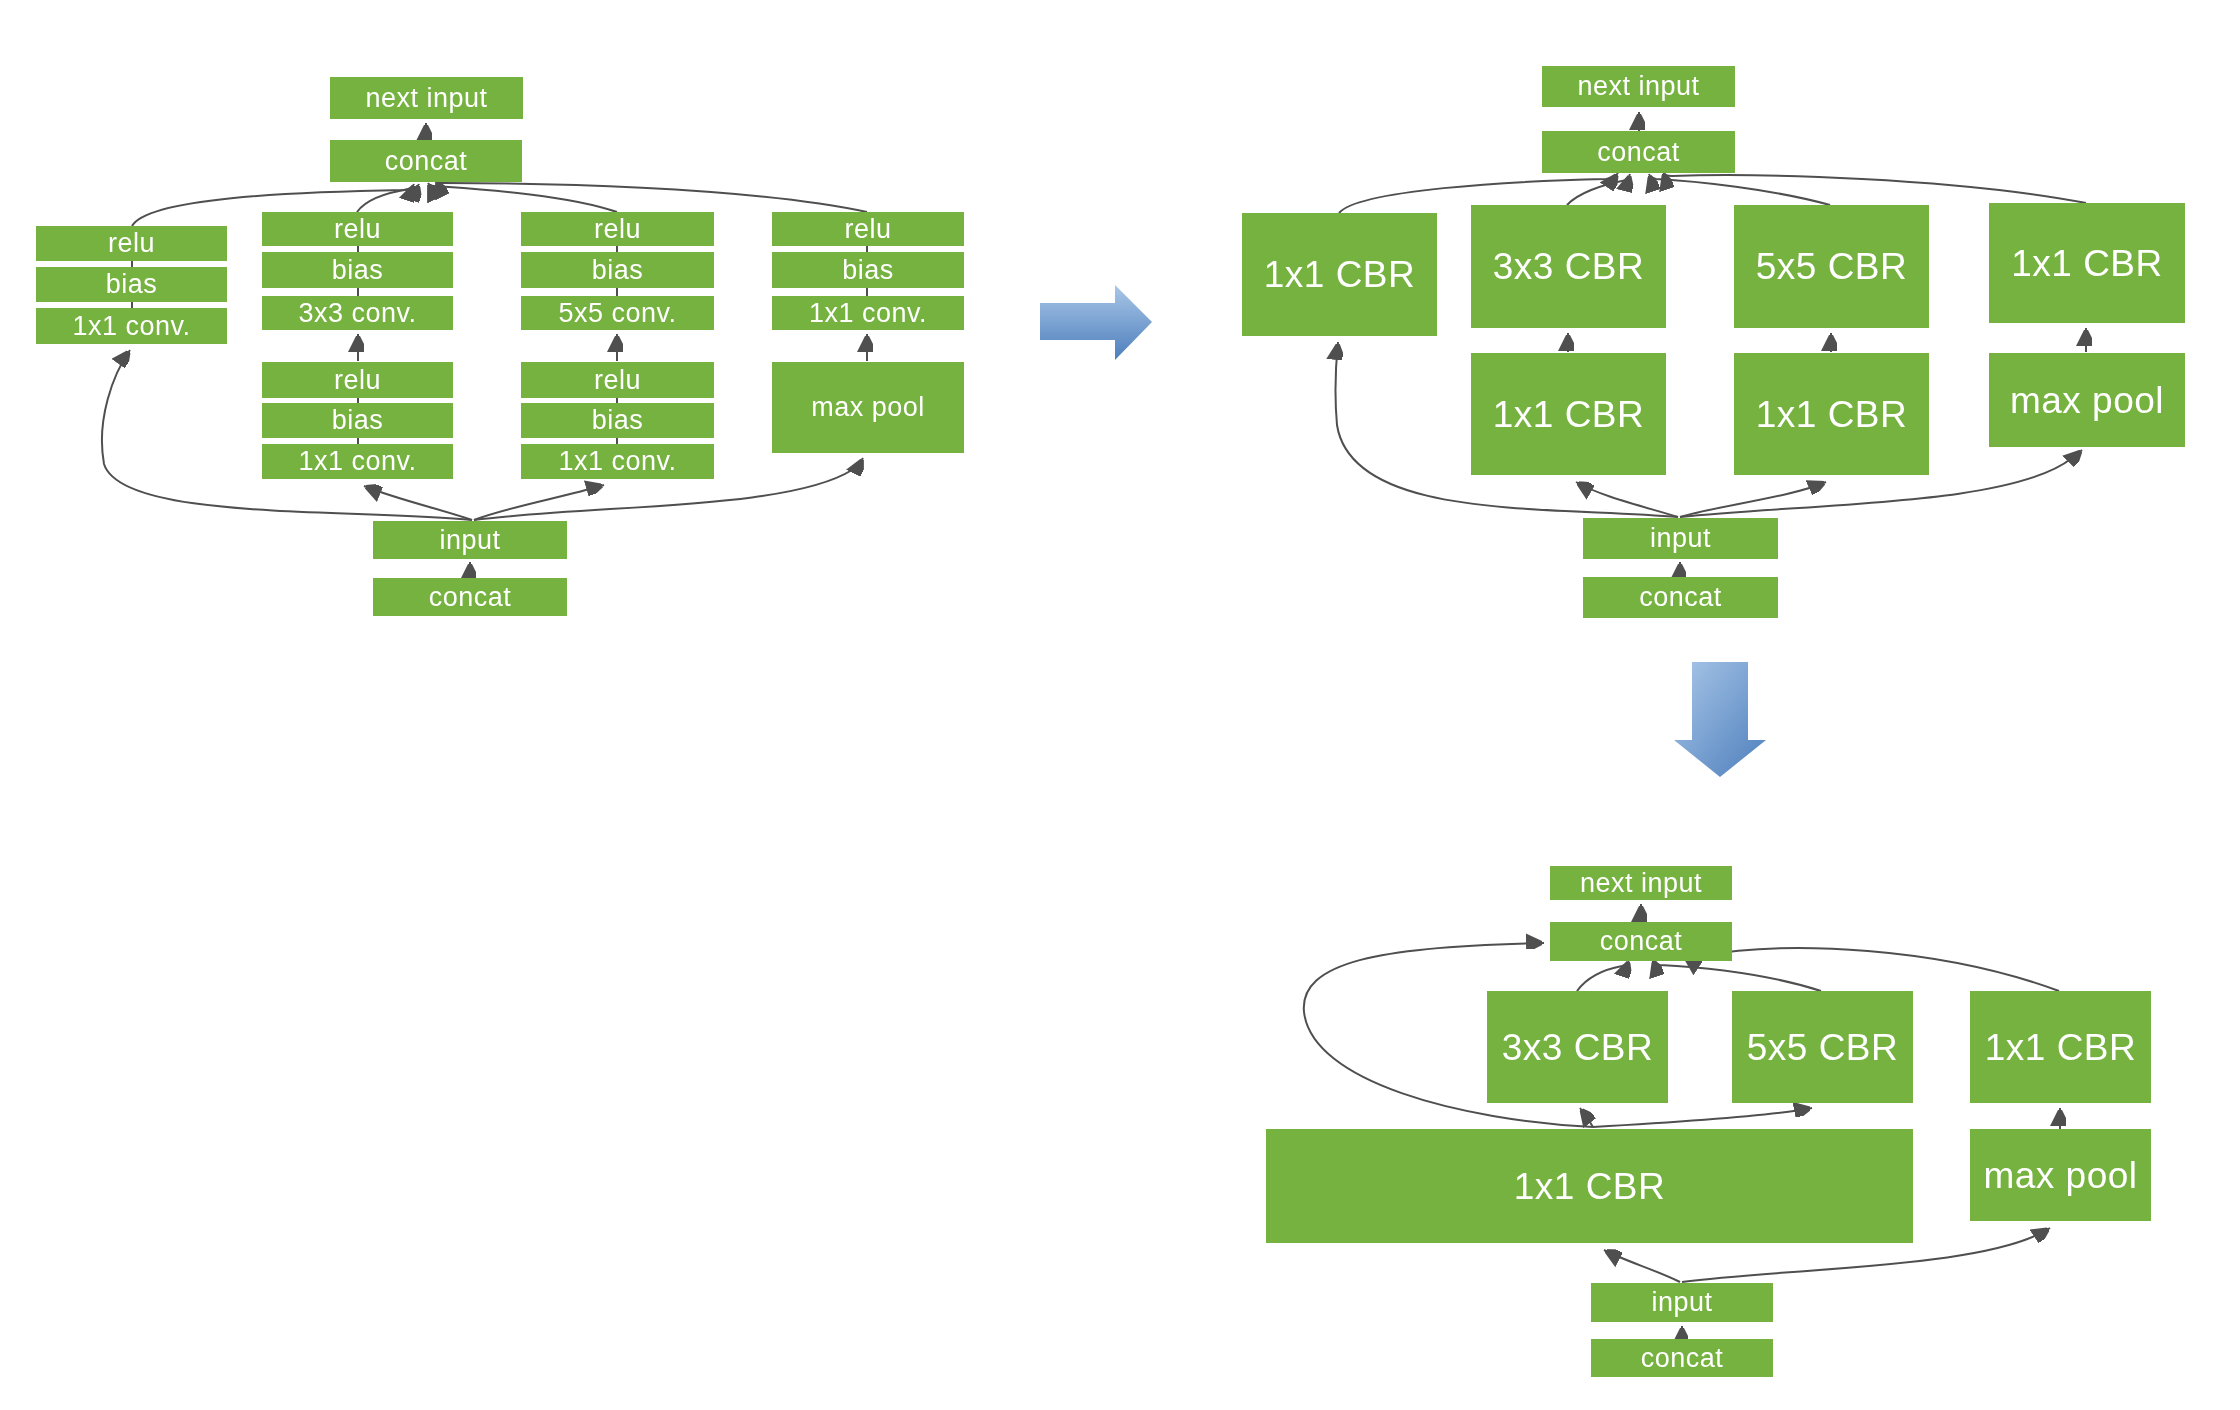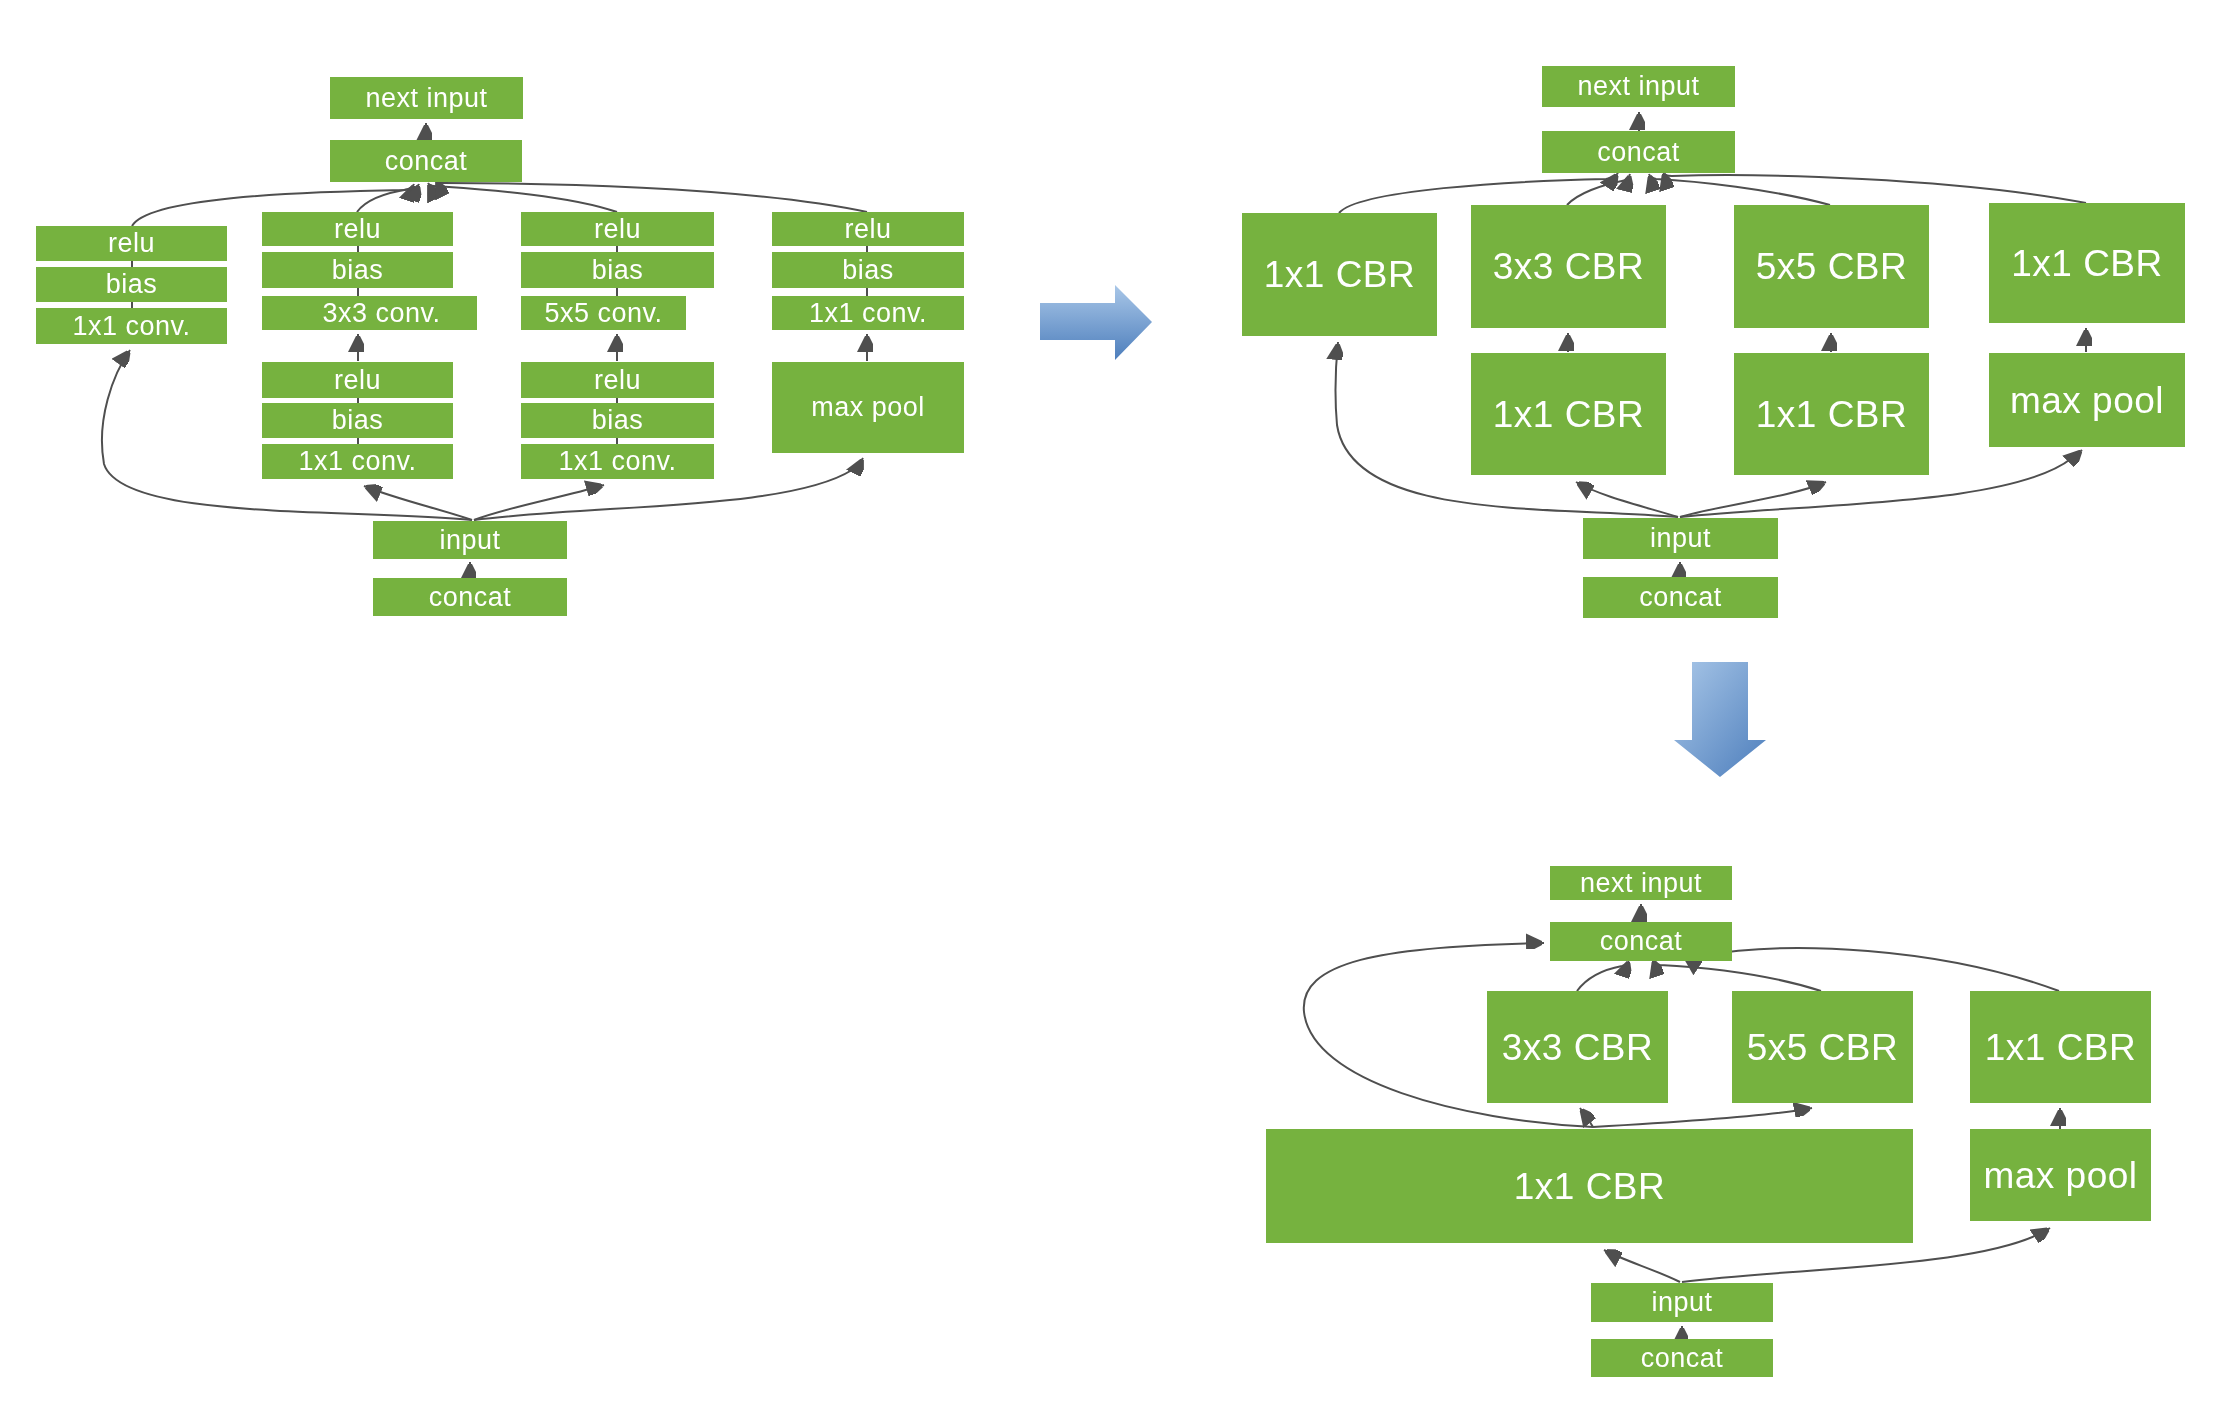--- a/index.html
+++ b/index.html
@@ -92,28 +92,28 @@
 
   <div class="nbox" style="left:330px;top:77px;width:193px;height:42px;">next input</div>
   <div class="nbox" style="left:330px;top:140px;width:192px;height:42px;">concat</div>
 
   <div class="nbox" style="left:36px;top:226px;width:191px;height:35px;">relu</div>
   <div class="nbox" style="left:36px;top:267px;width:191px;height:35px;">bias</div>
   <div class="nbox" style="left:36px;top:308px;width:191px;height:36px;">1x1 conv.</div>
 
   <div class="nbox" style="left:262px;top:212px;width:191px;height:34px;">relu</div>
   <div class="nbox" style="left:262px;top:252px;width:191px;height:36px;">bias</div>
-  <div class="nbox" style="left:262px;top:296px;width:191px;height:34px;padding-left:24px;">3x3 conv.</div>
+  <div class="nbox" style="left:262px;top:296px;width:191px;height:34px;">3x3 conv.</div>
   <div class="nbox" style="left:262px;top:362px;width:191px;height:36px;">relu</div>
   <div class="nbox" style="left:262px;top:403px;width:191px;height:35px;">bias</div>
   <div class="nbox" style="left:262px;top:444px;width:191px;height:35px;">1x1 conv.</div>
 
   <div class="nbox" style="left:521px;top:212px;width:193px;height:34px;">relu</div>
   <div class="nbox" style="left:521px;top:252px;width:193px;height:36px;">bias</div>
-  <div class="nbox" style="left:521px;top:296px;width:165px;height:34px;">5x5 conv.</div>
+  <div class="nbox" style="left:521px;top:296px;width:193px;height:34px;">5x5 conv.</div>
   <div class="nbox" style="left:521px;top:362px;width:193px;height:36px;">relu</div>
   <div class="nbox" style="left:521px;top:403px;width:193px;height:35px;">bias</div>
   <div class="nbox" style="left:521px;top:444px;width:193px;height:35px;">1x1 conv.</div>
 
   <div class="nbox" style="left:772px;top:212px;width:192px;height:34px;">relu</div>
   <div class="nbox" style="left:772px;top:252px;width:192px;height:36px;">bias</div>
   <div class="nbox" style="left:772px;top:296px;width:192px;height:34px;">1x1 conv.</div>
   <div class="nbox" style="left:772px;top:362px;width:192px;height:91px;">max pool</div>
 
   <div class="nbox" style="left:373px;top:521px;width:194px;height:38px;">input</div>

